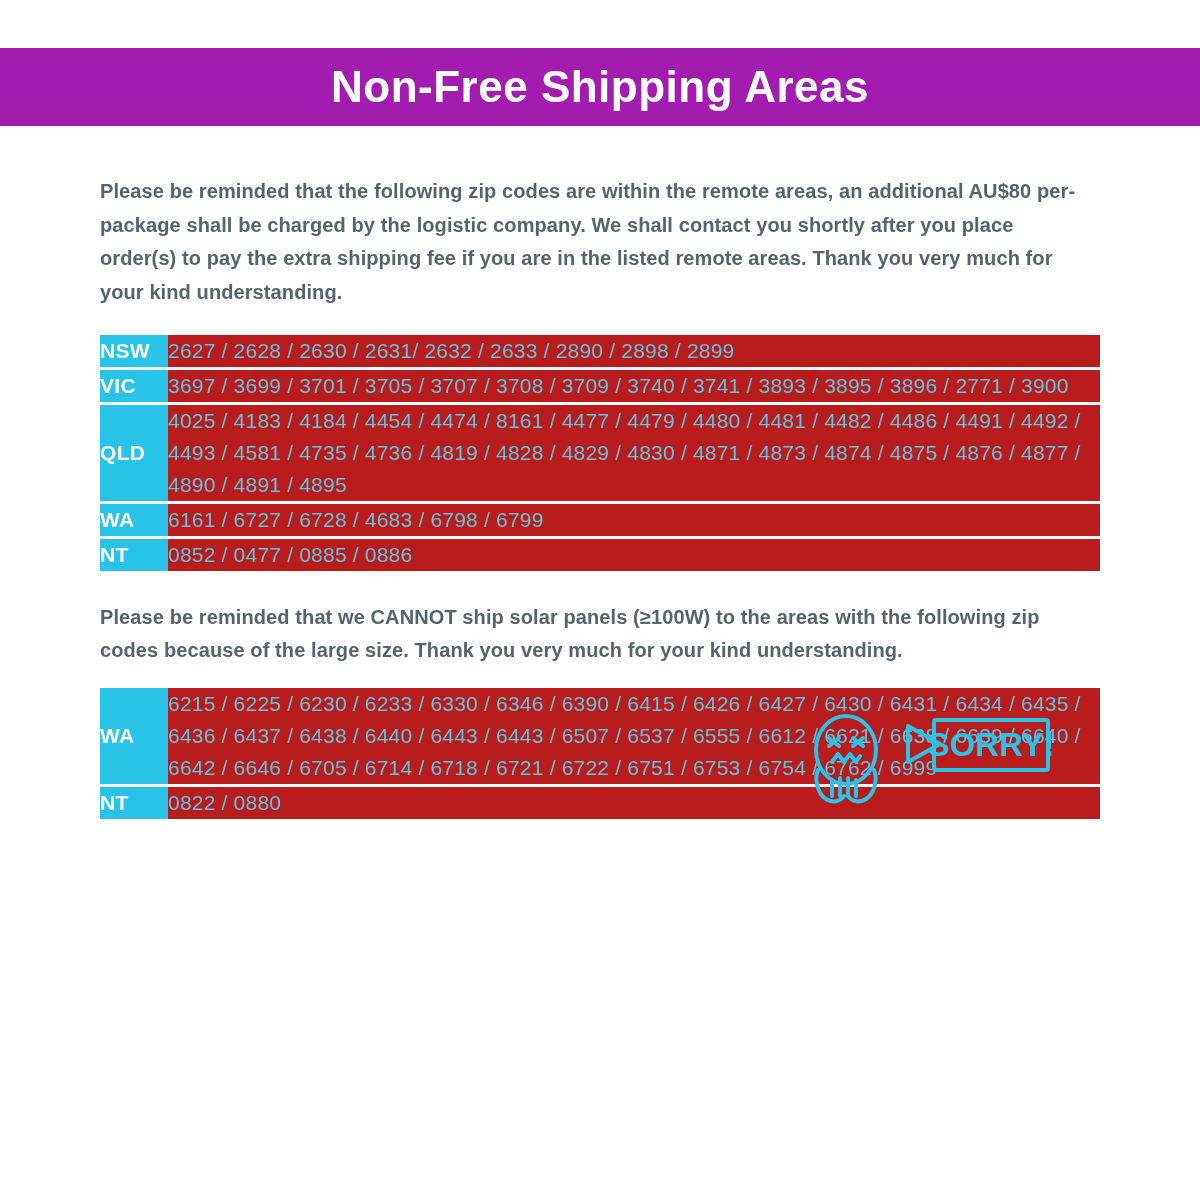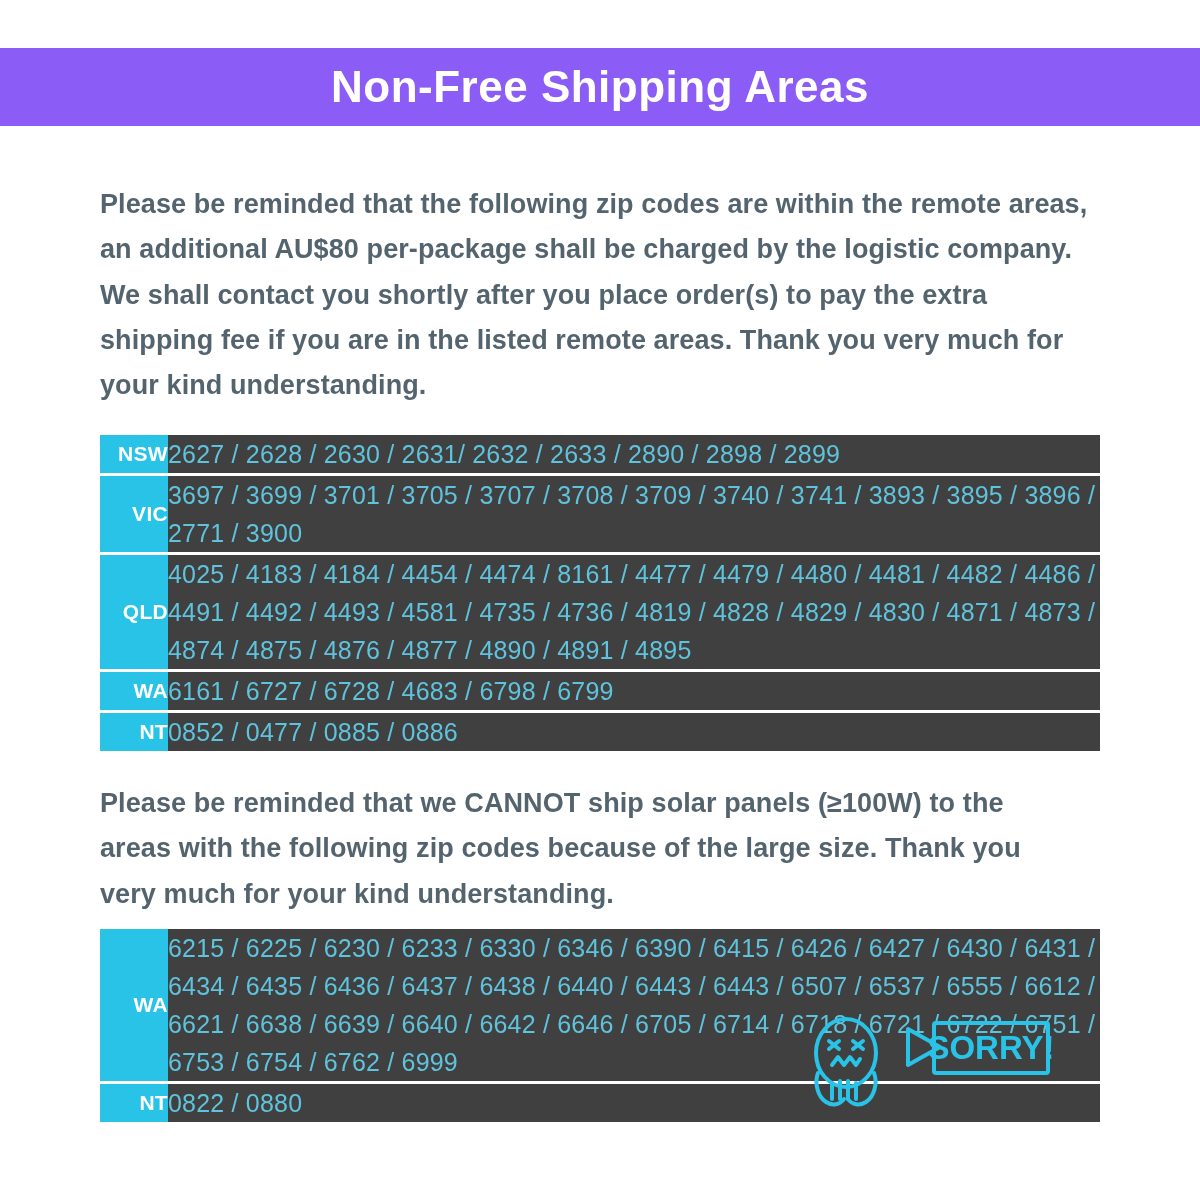--- a/index.html
+++ b/index.html
@@ -19,77 +19,77 @@
     width: 1200px;
     height: 1200px;
     box-sizing: border-box;
   }
   .header-bar {
     position: absolute;
     top: 48px;
     left: 0;
     width: 1200px;
     height: 78px;
-    background: #8b5cf6;
+    background: #a21caf;
     display: flex;
     align-items: center;
     justify-content: center;
   }
   .header-title {
     color: #ffffff;
     font-size: 44px;
     font-weight: bold;
     letter-spacing: 0.5px;
     line-height: 1;
   }
   .content {
     position: absolute;
     top: 155px;
     left: 100px;
     width: 1000px;
   }
   .intro, .note {
-    font-size: 27px;
+    font-size: 20px;
     line-height: 1.68;
     color: #54646f;
     font-weight: bold;
     letter-spacing: 0.1px;
     width: 995px;
   }
   .intro {
     margin-bottom: 26px;
   }
   .note {
     margin-top: 30px;
-    margin-bottom: 12px;
+    margin-bottom: 20px;
     width: 965px;
   }
   table.zip-table {
     border-collapse: collapse;
     width: 1000px;
     table-layout: fixed;
   }
   table.zip-table td {
     vertical-align: middle;
     padding: 0;
   }
   td.state-cell {
     width: 68px;
     background: #29c3e8;
     color: #ffffff;
     font-weight: bold;
     font-size: 21px;
-    text-align: right;
+    text-align: left;
     border-bottom: 3px solid #ffffff;
     letter-spacing: 0.3px;
   }
   td.codes-cell {
-    background: #404040;
+    background: #b91c1c;
     color: #5fc3dd;
-    font-size: 25px;
+    font-size: 21px;
     font-weight: 500;
     padding: 11px 0 11px 17px;
     line-height: 1.52;
     border-bottom: 3px solid #ffffff;
     letter-spacing: 0.2px;
     margin-top: 15px;
   }
   table.zip-table tr:last-child td {
     border-bottom: none;
   }

